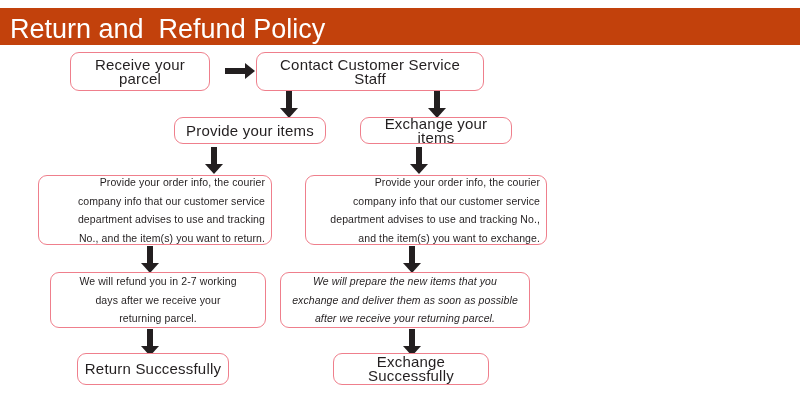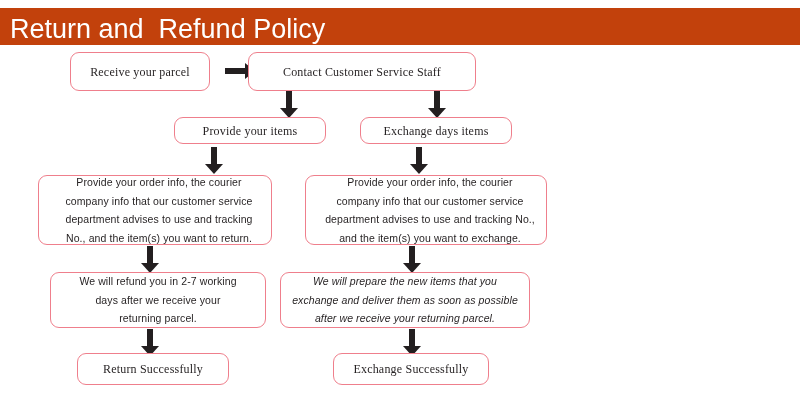--- a/index.html
+++ b/index.html
@@ -55,33 +55,32 @@
   .node .txt {
     display: block;
     width: 100%;
     padding: 0 6px;
     box-sizing: border-box;
     white-space: pre-line;
   }
 
   
   .node.small .txt {
-    font-size: 12px;
+    font-size: 15px;
     line-height: 14px;
     letter-spacing: 0.2px;
-    font-family: Liberation Serif, serif;
   }
   
   .node.para .txt {
     font-size: 10.5px;
     line-height: 18.5px;
     letter-spacing: 0.1px;
   }
   .node.para.left-align .txt {
-    text-align: center;
+    text-align: right;
     padding-left: 14px;
   }
 
   
   .arrow-down {
     position: absolute;
     width: 18px;
   }
   .arrow-down .stem {
     position: absolute;
@@ -132,40 +131,40 @@
 
   <div class="node small" style="left:70px; top:52px; width:140px; height:39px;">
     <span class="txt">Receive your parcel</span>
   </div>
 
   <div class="arrow-right" style="left:225px; top:63px; width:30px;">
     <div class="stem" style="width:20px;"></div>
     <div class="head" style="left:20px;"></div>
   </div>
 
-  <div class="node small" style="left:248px; top:52px; width:228px; height:39px;">
+  <div class="node small" style="left:256px; top:52px; width:228px; height:39px;">
     <span class="txt">Contact Customer Service Staff</span>
   </div>
 
   <div class="arrow-down" style="left:280px; top:91px; height:27px;">
     <div class="stem" style="height:17px;"></div>
     <div class="head" style="top:17px;"></div>
   </div>
 
   <div class="arrow-down" style="left:428px; top:91px; height:27px;">
     <div class="stem" style="height:17px;"></div>
     <div class="head" style="top:17px;"></div>
   </div>
 
   <div class="node small" style="left:174px; top:117px; width:152px; height:27px;">
     <span class="txt">Provide your items</span>
   </div>
 
   <div class="node small" style="left:360px; top:117px; width:152px; height:27px;">
-    <span class="txt">Exchange days items</span>
+    <span class="txt">Exchange your items</span>
   </div>
 
   <div class="arrow-down" style="left:205px; top:147px; height:27px;">
     <div class="stem" style="height:17px;"></div>
     <div class="head" style="top:17px;"></div>
   </div>
 
   <div class="arrow-down" style="left:410px; top:147px; height:27px;">
     <div class="stem" style="height:17px;"></div>
     <div class="head" style="top:17px;"></div>

